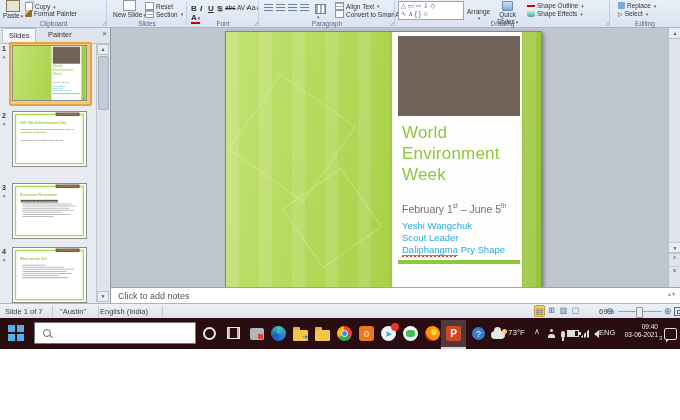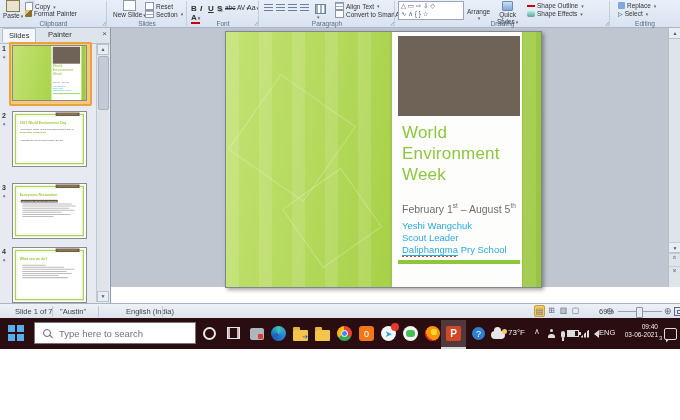--- a/index.html
+++ b/index.html
@@ -363,44 +363,48 @@
     <div class="stripes"></div>
     <div class="poly" style="left:20px;top:60px;width:90px;height:90px;"></div>
     <div class="poly" style="left:70px;top:150px;width:70px;height:70px;transform:rotate(55deg);"></div>
     <div class="wpanel"></div>
     <div class="brown"></div>
     <div class="stitle">
       <div>World</div>
       <div>Environment</div>
       <div>Week</div>
     </div>
-    <div class="sdate"><span>February 1</span><sup>st</sup><span> – August 5</span><sup>th</sup></div>
+    <div class="sdate"><span>February 1</span><sup>st</sup><span> – June 5</span><sup>th</sup></div>
     <div class="sauth">
       <div>Yeshi Wangchuk</div>
       <div>Scout Leader</div>
-      <div><span class="ulink">Daliphangma</span> <span>Pry School</span></div>
+      <div><span class="ulink">Daliphangma</span> <span>Pry Shape</span></div>
     </div>
     <div class="gbar"></div>
   </div>
 
   <div class="mscroll" style="left:668px;top:28px;">
     <div class="marrow">▲</div>
     <div style="height:203px;"></div>
     <div class="marrow" style="border-top:1px solid #c4ccd6;">▼</div>
     <div class="dblchev"><span>«</span></div>
     <div class="dblchev down"><span>«</span></div>
   </div>
 
+  <div class="notes">
+    <div class="notes-text">Click to add notes</div>
+    <div class="splitter">▴▾</div>
+  </div>
 
   <div class="statusbar">
-    <span class="sb-item" style="left:15px;">Slide 1 of 7</span>
+    <span class="sb-item" style="left:5px;">Slide 1 of 7</span>
     <div class="sb-div" style="left:52px;"></div>
     <span class="sb-item" style="left:60px;">"Austin"</span>
     <div class="sb-div" style="left:98px;"></div>
-    <span class="sb-item" style="left:100px;margin-left:26px;">English (India)</span>
+    <span class="sb-item" style="left:100px;">English (India)</span>
     <div class="sb-div" style="left:162px;"></div>
 
     <div class="viewbtn active" style="left:534px;">▤</div>
     <div class="viewbtn" style="left:546px;">⊞</div>
     <div class="viewbtn" style="left:558px;">▥</div>
     <div class="viewbtn" style="left:570px;">▢</div>
     <span class="sb-item" style="left:586px;margin-left:13px;">69%</span>
     <span class="zbtn" style="left:606px;">⊖</span>
     <div class="ztrack" style="left:618px;"></div>
     <div class="znotch" style="left:639px;"></div>
@@ -411,21 +415,20 @@
 
   <div class="taskbar">
     <div class="start">
         <i></i>
         <i></i>
         <i></i>
         <i></i>
       </div>
     <div class="tsearch">
       <span class="mag"></span>
-      <input readonly="" placeholder="Type here to search" style="">
     </div>
     <div class="cortana"></div>
     <div class="tvw"></div>
 
     <div class="app" style="left:248px;">
         <div class="i-remote"></div>
       </div>
     <div class="app" style="left:270px;">
         <div class="i-edge"></div>
       </div>

